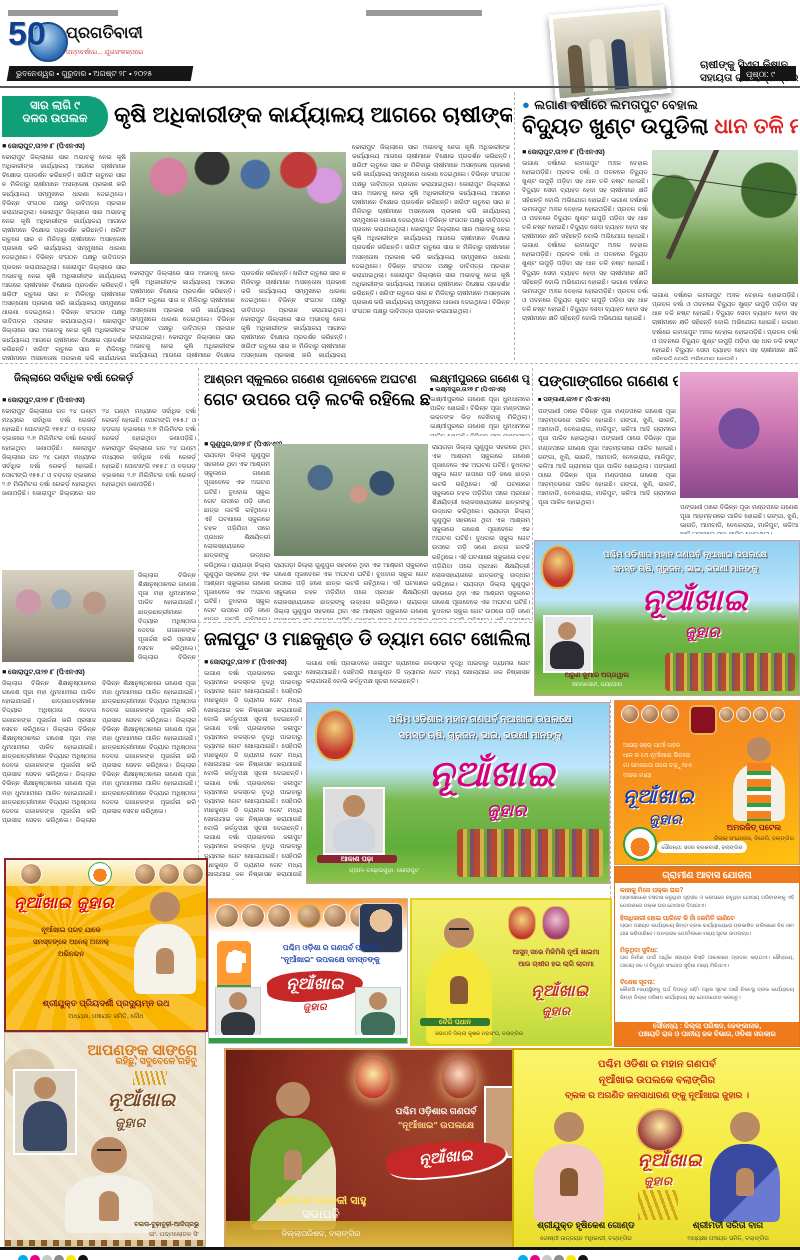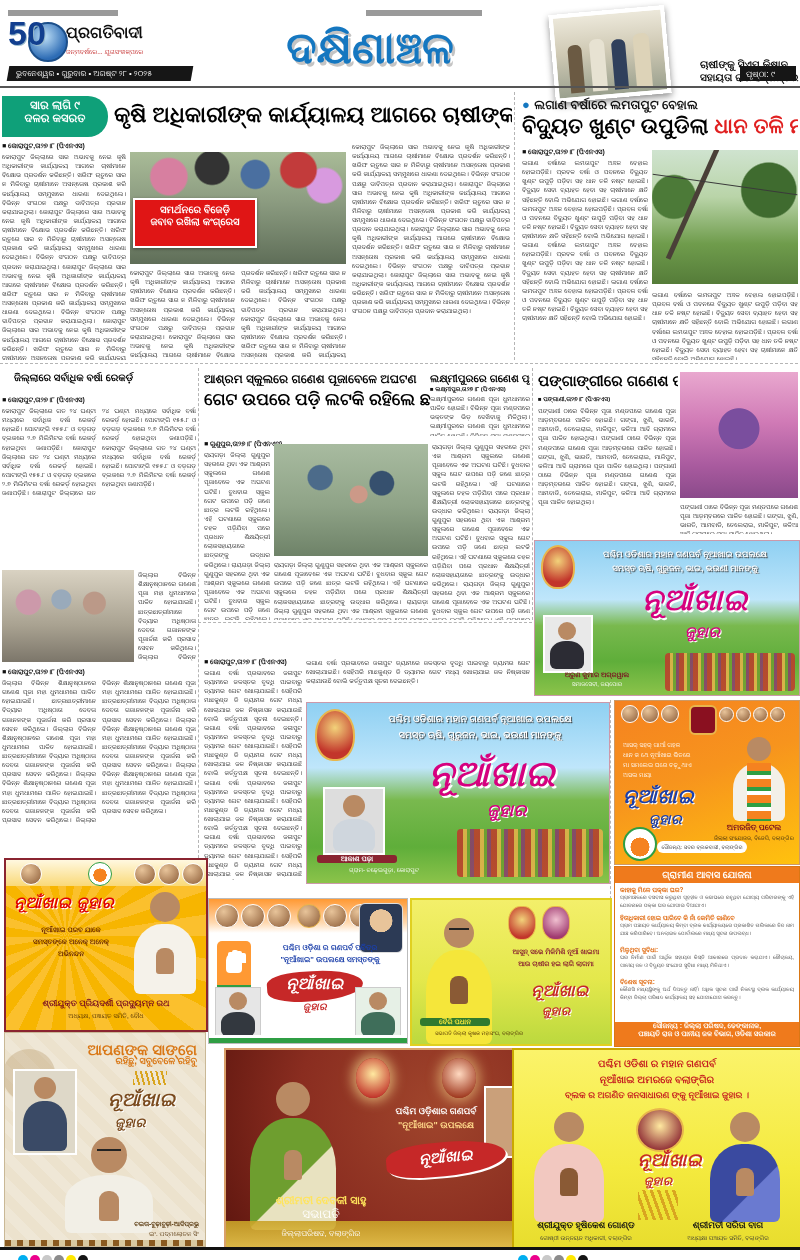--- a/index.html
+++ b/index.html
@@ -33,21 +33,20 @@
     <div class="abs" style="left:8px;top:18px;width:190px;height:46px;">
       <div class="abs" style="left:20px;top:4px;width:36px;height:36px;border-radius:50%;background:radial-gradient(circle at 40% 35%,#bfe0f7,#2d6cb5 70%);border:2px solid #1c4f8a;"></div>
       <div class="abs" style="left:0;top:-4px;font-size:34px;font-weight:bold;color:#123f8f;text-shadow:1px 1px 0 #9bc;">50</div>
       <div class="abs" style="left:58px;top:6px;font-size:16px;font-weight:bold;color:#0d0d0d;white-space:nowrap;">ପ୍ରଗତିବାଦୀ</div>
       <div class="abs" style="left:58px;top:30px;font-size:6.5px;color:#c22525;white-space:nowrap;">ଜନ୍ମବର୍ଷରେ... ଯୁଗସଂକଳ୍ପରେ</div>
     </div>
 
     <div class="abs" style="left:8px;top:66px;width:184px;height:15px;background:#161616;transform:skewX(-10deg);"></div>
     <div class="abs" style="left:16px;top:69px;width:180px;font-size:7.8px;color:#fff;white-space:nowrap;overflow:hidden;">ଭୁବନେଶ୍ୱର • ଗୁରୁବାର • ଅଗଷ୍ଟ ୨୮ • ୨୦୨୫</div>
 
-    <div class="abs" style="left:215px;top:20px;width:310px;height:56px;line-height:56px;text-align:center;font-size:44px;font-weight:bold;color:#1577c0;text-shadow:2.5px 2.5px 0 #c4c4c4;white-space:nowrap;overflow:hidden;">ଦକ୍ଷିଣାଞ୍ଚଳ</div>
 
     <div class="abs photo" style="left:552px;top:10px;width:108px;height:80px;transform:rotate(-5deg);border:4px solid #fff;box-shadow:0 3px 7px rgba(0,0,0,.45);background:linear-gradient(180deg,#ece8da 0%,#cfc9b4 45%,#9aa08e 100%);">
       <div class="abs" style="left:12px;top:28px;width:14px;height:48px;background:#6b5a43;border-radius:6px 6px 0 0;"></div>
       <div class="abs" style="left:34px;top:24px;width:15px;height:52px;background:#e7e2d2;border-radius:6px 6px 0 0;"></div>
       <div class="abs" style="left:56px;top:26px;width:14px;height:50px;background:#30405c;border-radius:6px 6px 0 0;"></div>
       <div class="abs" style="left:78px;top:22px;width:16px;height:54px;background:#ddd3b8;border-radius:6px 6px 0 0;"></div>
     </div>
 
     <div class="abs" style="left:700px;top:22px;width:126px;margin-top:36px;">
       <div style="font-size:10.5px;font-weight:bold;color:#0d0d0d;white-space:nowrap;">ଚାଷୀଙ୍କୁ ସିଏମ୍ କିଷାନ</div>
@@ -57,39 +56,35 @@
     <div class="abs" style="left:740px;top:66px;width:56px;height:15px;background:#161616;"></div>
     <div class="abs" style="left:746px;top:69px;font-size:8.5px;color:#fff;white-space:nowrap;">ପୃଷ୍ଠା: ୯</div>
 
     <div class="abs" style="left:0;top:86px;width:800px;height:1.5px;background:#555;"></div>
   </div>
 
   <div class="abs vdash" style="left:514px;top:92px;height:268px;"></div>
 
   <div class="abs" style="left:2px;top:96px;width:106px;height:38px;background:#0fa079;border-radius:0 20px 20px 0;color:#fff;text-align:center;padding-top:3px;">
     <div style="font-size:11.5px;font-weight:bold;white-space:nowrap;">ସାର ଲାଗି ୯</div>
-    <div style="font-size:11.5px;font-weight:bold;white-space:nowrap;">ଦଳର କସରତ</div>
+    <div style="font-size:11.5px;font-weight:bold;white-space:nowrap;">ଦଳର ଉପଲକ</div>
   </div>
 
   <div class="abs hl nowrap" style="left:114px;top:94px;width:398px;height:44px;line-height:42px;font-size:22px;">କୃଷି ଅଧିକାରୀଙ୍କ କାର୍ଯ୍ୟାଳୟ ଆଗରେ ଚାଷୀଙ୍କ ବିକ୍ଷୋଭ</div>
 
   <div class="abs byline" style="left:2px;top:142px;width:124px;">■ କୋରାପୁଟ,ତା୨୭।୮ (ପିଏନଏସ)</div>
   <div class="abs fill" style="left:2px;top:152px;width:124px;height:208px;">କୋରାପୁଟ ଜିଲ୍ଲାରେ ସାର ଅଭାବକୁ ନେଇ କୃଷି ଅଧିକାରୀଙ୍କ କାର୍ଯ୍ୟାଳୟ ଆଗରେ ଚାଷୀମାନେ ବିକ୍ଷୋଭ ପ୍ରଦର୍ଶନ କରିଛନ୍ତି। ଖରିଫ ଋତୁରେ ସାର ନ ମିଳିବାରୁ ଚାଷୀମାନେ ଅସନ୍ତୋଷ ପ୍ରକାଶ କରି କାର୍ଯ୍ୟାଳୟ ସମ୍ମୁଖରେ ଧାରଣା ଦେଇଥିଲେ। ବିଭିନ୍ନ ସଂଗଠନ ପକ୍ଷରୁ ଦାବିପତ୍ର ପ୍ରଦାନ କରାଯାଇଥିଲା। କୋରାପୁଟ ଜିଲ୍ଲାରେ ସାର ଅଭାବକୁ ନେଇ କୃଷି ଅଧିକାରୀଙ୍କ କାର୍ଯ୍ୟାଳୟ ଆଗରେ ଚାଷୀମାନେ ବିକ୍ଷୋଭ ପ୍ରଦର୍ଶନ କରିଛନ୍ତି। ଖରିଫ ଋତୁରେ ସାର ନ ମିଳିବାରୁ ଚାଷୀମାନେ ଅସନ୍ତୋଷ ପ୍ରକାଶ କରି କାର୍ଯ୍ୟାଳୟ ସମ୍ମୁଖରେ ଧାରଣା ଦେଇଥିଲେ। ବିଭିନ୍ନ ସଂଗଠନ ପକ୍ଷରୁ ଦାବିପତ୍ର ପ୍ରଦାନ କରାଯାଇଥିଲା। କୋରାପୁଟ ଜିଲ୍ଲାରେ ସାର ଅଭାବକୁ ନେଇ କୃଷି ଅଧିକାରୀଙ୍କ କାର୍ଯ୍ୟାଳୟ ଆଗରେ ଚାଷୀମାନେ ବିକ୍ଷୋଭ ପ୍ରଦର୍ଶନ କରିଛନ୍ତି। ଖରିଫ ଋତୁରେ ସାର ନ ମିଳିବାରୁ ଚାଷୀମାନେ ଅସନ୍ତୋଷ ପ୍ରକାଶ କରି କାର୍ଯ୍ୟାଳୟ ସମ୍ମୁଖରେ ଧାରଣା ଦେଇଥିଲେ। ବିଭିନ୍ନ ସଂଗଠନ ପକ୍ଷରୁ ଦାବିପତ୍ର ପ୍ରଦାନ କରାଯାଇଥିଲା। କୋରାପୁଟ ଜିଲ୍ଲାରେ ସାର ଅଭାବକୁ ନେଇ କୃଷି ଅଧିକାରୀଙ୍କ କାର୍ଯ୍ୟାଳୟ ଆଗରେ ଚାଷୀମାନେ ବିକ୍ଷୋଭ ପ୍ରଦର୍ଶନ କରିଛନ୍ତି। ଖରିଫ ଋତୁରେ ସାର ନ ମିଳିବାରୁ ଚାଷୀମାନେ ଅସନ୍ତୋଷ ପ୍ରକାଶ କରି କାର୍ଯ୍ୟାଳୟ ସମ୍ମୁଖରେ ଧାରଣା ଦେଇଥିଲେ। ବିଭିନ୍ନ ସଂଗଠନ ପକ୍ଷରୁ ଦାବିପତ୍ର ପ୍ରଦାନ କରାଯାଇଥିଲା।</div>
 
   <div class="abs" style="left:130px;top:152px;width:216px;height:112px;background:
        radial-gradient(circle at 18% 22%,#d77fa0 0 9%,transparent 10%),
        radial-gradient(circle at 38% 14%,#333 0 10%,transparent 11%),
        radial-gradient(circle at 58% 20%,#4a6fa0 0 9%,transparent 10%),
        radial-gradient(circle at 78% 16%,#c23b3b 0 9%,transparent 10%),
        radial-gradient(circle at 90% 30%,#d89adf 0 8%,transparent 9%),
        linear-gradient(180deg,#a9bb97 0%,#8b9b80 45%,#5f6e58 100%);"></div>
-  <div class="abs" style="left:133px;top:198px;width:120px;height:42px;background:#e01515;border:2px solid #fff;box-shadow:0 1px 3px rgba(0,0,0,.4);text-align:center;padding-top:4px;">
-    <div style="font-size:10px;font-weight:bold;color:#fff;white-space:nowrap;">ସମର୍ଥନରେ ବିଜେଡ଼ି</div>
-    <div style="font-size:10px;font-weight:bold;color:#fff;white-space:nowrap;">ଜବାବ ରଖିଲା କଂଗ୍ରେସ</div>
-  </div>
   <div class="abs fill cols2" style="left:130px;top:268px;width:216px;height:92px;">କୋରାପୁଟ ଜିଲ୍ଲାରେ ସାର ଅଭାବକୁ ନେଇ କୃଷି ଅଧିକାରୀଙ୍କ କାର୍ଯ୍ୟାଳୟ ଆଗରେ ଚାଷୀମାନେ ବିକ୍ଷୋଭ ପ୍ରଦର୍ଶନ କରିଛନ୍ତି। ଖରିଫ ଋତୁରେ ସାର ନ ମିଳିବାରୁ ଚାଷୀମାନେ ଅସନ୍ତୋଷ ପ୍ରକାଶ କରି କାର୍ଯ୍ୟାଳୟ ସମ୍ମୁଖରେ ଧାରଣା ଦେଇଥିଲେ। ବିଭିନ୍ନ ସଂଗଠନ ପକ୍ଷରୁ ଦାବିପତ୍ର ପ୍ରଦାନ କରାଯାଇଥିଲା। କୋରାପୁଟ ଜିଲ୍ଲାରେ ସାର ଅଭାବକୁ ନେଇ କୃଷି ଅଧିକାରୀଙ୍କ କାର୍ଯ୍ୟାଳୟ ଆଗରେ ଚାଷୀମାନେ ବିକ୍ଷୋଭ ପ୍ରଦର୍ଶନ କରିଛନ୍ତି। ଖରିଫ ଋତୁରେ ସାର ନ ମିଳିବାରୁ ଚାଷୀମାନେ ଅସନ୍ତୋଷ ପ୍ରକାଶ କରି କାର୍ଯ୍ୟାଳୟ ସମ୍ମୁଖରେ ଧାରଣା ଦେଇଥିଲେ। ବିଭିନ୍ନ ସଂଗଠନ ପକ୍ଷରୁ ଦାବିପତ୍ର ପ୍ରଦାନ କରାଯାଇଥିଲା। କୋରାପୁଟ ଜିଲ୍ଲାରେ ସାର ଅଭାବକୁ ନେଇ କୃଷି ଅଧିକାରୀଙ୍କ କାର୍ଯ୍ୟାଳୟ ଆଗରେ ଚାଷୀମାନେ ବିକ୍ଷୋଭ ପ୍ରଦର୍ଶନ କରିଛନ୍ତି। ଖରିଫ ଋତୁରେ ସାର ନ ମିଳିବାରୁ ଚାଷୀମାନେ ଅସନ୍ତୋଷ ପ୍ରକାଶ କରି କାର୍ଯ୍ୟାଳୟ ସମ୍ମୁଖରେ ଧାରଣା ଦେଇଥିଲେ। ବିଭିନ୍ନ ସଂଗଠନ ପକ୍ଷରୁ ଦାବିପତ୍ର ପ୍ରଦାନ କରାଯାଇଥିଲା।</div>
   <div class="abs fill" style="left:352px;top:142px;width:158px;height:218px;">କୋରାପୁଟ ଜିଲ୍ଲାରେ ସାର ଅଭାବକୁ ନେଇ କୃଷି ଅଧିକାରୀଙ୍କ କାର୍ଯ୍ୟାଳୟ ଆଗରେ ଚାଷୀମାନେ ବିକ୍ଷୋଭ ପ୍ରଦର୍ଶନ କରିଛନ୍ତି। ଖରିଫ ଋତୁରେ ସାର ନ ମିଳିବାରୁ ଚାଷୀମାନେ ଅସନ୍ତୋଷ ପ୍ରକାଶ କରି କାର୍ଯ୍ୟାଳୟ ସମ୍ମୁଖରେ ଧାରଣା ଦେଇଥିଲେ। ବିଭିନ୍ନ ସଂଗଠନ ପକ୍ଷରୁ ଦାବିପତ୍ର ପ୍ରଦାନ କରାଯାଇଥିଲା। କୋରାପୁଟ ଜିଲ୍ଲାରେ ସାର ଅଭାବକୁ ନେଇ କୃଷି ଅଧିକାରୀଙ୍କ କାର୍ଯ୍ୟାଳୟ ଆଗରେ ଚାଷୀମାନେ ବିକ୍ଷୋଭ ପ୍ରଦର୍ଶନ କରିଛନ୍ତି। ଖରିଫ ଋତୁରେ ସାର ନ ମିଳିବାରୁ ଚାଷୀମାନେ ଅସନ୍ତୋଷ ପ୍ରକାଶ କରି କାର୍ଯ୍ୟାଳୟ ସମ୍ମୁଖରେ ଧାରଣା ଦେଇଥିଲେ। ବିଭିନ୍ନ ସଂଗଠନ ପକ୍ଷରୁ ଦାବିପତ୍ର ପ୍ରଦାନ କରାଯାଇଥିଲା। କୋରାପୁଟ ଜିଲ୍ଲାରେ ସାର ଅଭାବକୁ ନେଇ କୃଷି ଅଧିକାରୀଙ୍କ କାର୍ଯ୍ୟାଳୟ ଆଗରେ ଚାଷୀମାନେ ବିକ୍ଷୋଭ ପ୍ରଦର୍ଶନ କରିଛନ୍ତି। ଖରିଫ ଋତୁରେ ସାର ନ ମିଳିବାରୁ ଚାଷୀମାନେ ଅସନ୍ତୋଷ ପ୍ରକାଶ କରି କାର୍ଯ୍ୟାଳୟ ସମ୍ମୁଖରେ ଧାରଣା ଦେଇଥିଲେ। ବିଭିନ୍ନ ସଂଗଠନ ପକ୍ଷରୁ ଦାବିପତ୍ର ପ୍ରଦାନ କରାଯାଇଥିଲା। କୋରାପୁଟ ଜିଲ୍ଲାରେ ସାର ଅଭାବକୁ ନେଇ କୃଷି ଅଧିକାରୀଙ୍କ କାର୍ଯ୍ୟାଳୟ ଆଗରେ ଚାଷୀମାନେ ବିକ୍ଷୋଭ ପ୍ରଦର୍ଶନ କରିଛନ୍ତି। ଖରିଫ ଋତୁରେ ସାର ନ ମିଳିବାରୁ ଚାଷୀମାନେ ଅସନ୍ତୋଷ ପ୍ରକାଶ କରି କାର୍ଯ୍ୟାଳୟ ସମ୍ମୁଖରେ ଧାରଣା ଦେଇଥିଲେ। ବିଭିନ୍ନ ସଂଗଠନ ପକ୍ଷରୁ ଦାବିପତ୍ର ପ୍ରଦାନ କରାଯାଇଥିଲା।</div>
 
   <div class="abs" style="left:522px;top:95px;width:276px;white-space:nowrap;overflow:hidden;">
     <span style="color:#1577c0;font-size:13px;">●</span>
     <span style="font-size:12.5px;font-weight:bold;border-bottom:1px solid #333;padding-bottom:1px;">ଲଗାଣ ବର୍ଷାରେ ଲମତାପୁଟ ବେହାଲ</span>
   </div>
   <div class="abs nowrap" style="left:522px;top:110px;width:276px;height:32px;line-height:32px;overflow:hidden;">
     <span style="font-size:21px;font-weight:bold;color:#000;">ବିଦ୍ୟୁତ ଖୁଣ୍ଟ ଉପୁଡିଲା </span><span style="font-size:21px;font-weight:bold;color:#e02020;">ଧାନ ତଳି ନଷ୍ଟ</span>
   </div>
@@ -155,20 +150,21 @@
     <div class="abs" style="left:8px;top:74px;width:46px;height:54px;background:#e9e9e9;border:2px solid #fff;">
       <div class="abs pershead" style="left:13px;top:5px;width:18px;height:18px;"></div>
       <div class="abs persbody" style="left:5px;top:24px;width:34px;height:28px;background:#2c2c34;"></div>
     </div>
     <div class="abs" style="left:2px;top:130px;width:120px;text-align:center;font-size:6.8px;font-weight:bold;color:#7a1020;white-space:nowrap;overflow:hidden;">ଅରୁଣ କୁମାର ଅଗ୍ରୱାଲ</div>
     <div class="abs" style="left:2px;top:140px;width:120px;text-align:center;font-size:5.8px;color:#fff;white-space:nowrap;overflow:hidden;">ସମାଜସେବୀ, ଜୟପୋର</div>
     <div class="abs" style="left:130px;top:112px;width:130px;height:38px;background:repeating-linear-gradient(90deg,#c0392b 0 5px,#e8b24a 5px 8px,#6e9e2f 8px 11px,#8a3a6e 11px 14px);opacity:.85;border-radius:4px;"></div>
   </div>
 
   <div class="abs hdash" style="left:198px;top:622px;width:334px;"></div>
+  <div class="abs hl nowrap" style="left:204px;top:628px;width:328px;font-size:18.5px;">ଜଳାପୁଟ ଓ ମାଛକୁଣ୍ଡ ଡି ଡ୍ୟାମ ଗେଟ ଖୋଲିଲା</div>
   <div class="abs byline" style="left:204px;top:658px;width:100px;">■ କୋରାପୁଟ,ତା୨୭।୮ (ପିଏନଏସ)</div>
   <div class="abs fill" style="left:204px;top:668px;width:98px;height:212px;">ଲଗାଣ ବର୍ଷା ପ୍ରଭାବରେ ଜଳାପୁଟ ଡ୍ୟାମରେ ଜଳସ୍ତର ବୃଦ୍ଧି ପାଇବାରୁ ଡ୍ୟାମର ଗେଟ ଖୋଲାଯାଇଛି। ସେହିପରି ମାଛକୁଣ୍ଡ ଡି ଡ୍ୟାମର ଗେଟ ମଧ୍ୟ ଖୋଲାଯାଇ ଜଳ ନିଷ୍କାସନ କରାଯାଉଛି ବୋଲି କର୍ତ୍ତୃପକ୍ଷ ସୂଚନା ଦେଇଛନ୍ତି। ଲଗାଣ ବର୍ଷା ପ୍ରଭାବରେ ଜଳାପୁଟ ଡ୍ୟାମରେ ଜଳସ୍ତର ବୃଦ୍ଧି ପାଇବାରୁ ଡ୍ୟାମର ଗେଟ ଖୋଲାଯାଇଛି। ସେହିପରି ମାଛକୁଣ୍ଡ ଡି ଡ୍ୟାମର ଗେଟ ମଧ୍ୟ ଖୋଲାଯାଇ ଜଳ ନିଷ୍କାସନ କରାଯାଉଛି ବୋଲି କର୍ତ୍ତୃପକ୍ଷ ସୂଚନା ଦେଇଛନ୍ତି। ଲଗାଣ ବର୍ଷା ପ୍ରଭାବରେ ଜଳାପୁଟ ଡ୍ୟାମରେ ଜଳସ୍ତର ବୃଦ୍ଧି ପାଇବାରୁ ଡ୍ୟାମର ଗେଟ ଖୋଲାଯାଇଛି। ସେହିପରି ମାଛକୁଣ୍ଡ ଡି ଡ୍ୟାମର ଗେଟ ମଧ୍ୟ ଖୋଲାଯାଇ ଜଳ ନିଷ୍କାସନ କରାଯାଉଛି ବୋଲି କର୍ତ୍ତୃପକ୍ଷ ସୂଚନା ଦେଇଛନ୍ତି। ଲଗାଣ ବର୍ଷା ପ୍ରଭାବରେ ଜଳାପୁଟ ଡ୍ୟାମରେ ଜଳସ୍ତର ବୃଦ୍ଧି ପାଇବାରୁ ଡ୍ୟାମର ଗେଟ ଖୋଲାଯାଇଛି। ସେହିପରି ମାଛକୁଣ୍ଡ ଡି ଡ୍ୟାମର ଗେଟ ମଧ୍ୟ ଖୋଲାଯାଇ ଜଳ ନିଷ୍କାସନ କରାଯାଉଛି ବୋଲି କର୍ତ୍ତୃପକ୍ଷ ସୂଚନା ଦେଇଛନ୍ତି। ଲଗାଣ ବର୍ଷା ପ୍ରଭାବରେ ଜଳାପୁଟ ଡ୍ୟାମରେ ଜଳସ୍ତର ବୃଦ୍ଧି ପାଇବାରୁ ଡ୍ୟାମର ଗେଟ ଖୋଲାଯାଇଛି। ସେହିପରି ମାଛକୁଣ୍ଡ ଡି ଡ୍ୟାମର ଗେଟ ମଧ୍ୟ ଖୋଲାଯାଇ ଜଳ ନିଷ୍କାସନ କରାଯାଉଛି ବୋଲି କର୍ତ୍ତୃପକ୍ଷ ସୂଚନା ଦେଇଛନ୍ତି।</div>
   <div class="abs fill" style="left:306px;top:658px;width:224px;height:40px;">ଲଗାଣ ବର୍ଷା ପ୍ରଭାବରେ ଜଳାପୁଟ ଡ୍ୟାମରେ ଜଳସ୍ତର ବୃଦ୍ଧି ପାଇବାରୁ ଡ୍ୟାମର ଗେଟ ଖୋଲାଯାଇଛି। ସେହିପରି ମାଛକୁଣ୍ଡ ଡି ଡ୍ୟାମର ଗେଟ ମଧ୍ୟ ଖୋଲାଯାଇ ଜଳ ନିଷ୍କାସନ କରାଯାଉଛି ବୋଲି କର୍ତ୍ତୃପକ୍ଷ ସୂଚନା ଦେଇଛନ୍ତି।</div>
 
   <div class="abs adbox" style="left:306px;top:702px;width:302px;height:180px;border:1px solid #c9a;background:linear-gradient(180deg,#8fd0f2 0%,#bfe6fb 36%,#79b94e 54%,#5fae3a 80%,#8bc34a 100%);">
     <div class="abs" style="left:8px;top:6px;width:36px;height:48px;border-radius:50% 50% 45% 45%;background:radial-gradient(circle at 50% 35%,#f2d27a,#c2352b 70%);border:2px solid #e8b64c;"></div>
     <div class="abs" style="left:48px;top:10px;width:250px;text-align:center;font-size:9.5px;font-weight:bold;color:#fff;text-shadow:1px 1px 1px #333;white-space:nowrap;overflow:hidden;">ପଶ୍ଚିମ ଓଡିଶାର ମହାନ ଗଣପର୍ବ ନୂଆଖାଇ ଉପଲକ୍ଷେ</div>
     <div class="abs" style="left:48px;top:26px;width:250px;text-align:center;font-size:9.5px;font-weight:bold;color:#fff;text-shadow:1px 1px 1px #333;white-space:nowrap;overflow:hidden;">ସମସ୍ତ ଋଷି, ଗୁରୁଜନ, ଭାଇ, ଭଉଣୀ ମାନଙ୍କୁ</div>
     <div class="abs script" style="left:70px;top:50px;width:230px;text-align:center;font-size:36px;color:#d6007f;text-shadow:2px 2px 0 #fff;">ନୂଆଁଖାଇ</div>
     <div class="abs script" style="left:180px;top:98px;font-size:17px;color:#d6007f;text-shadow:1px 1px 0 #fff;">ଜୁହାର</div>
@@ -331,21 +327,21 @@
     <div class="abs" style="left:160px;top:92px;width:120px;height:34px;background:#c62828;border-radius:45% 55% 60% 40%;transform:rotate(-5deg);box-shadow:2px 2px 0 #fff;"></div>
     <div class="abs script" style="left:160px;top:98px;width:120px;text-align:center;font-size:15px;color:#fff;transform:rotate(-5deg);">ନୂଆଁଖାଇ</div>
     <div class="abs" style="left:0;bottom:0;width:300px;height:26px;background:linear-gradient(180deg,#c9a227,#e8c84c);opacity:.9;"></div>
     <div class="abs" style="left:10px;bottom:40px;width:170px;text-align:center;font-size:11px;font-weight:bold;color:#ffe45c;white-space:nowrap;overflow:hidden;">ଶ୍ରୀମତୀ ଦେବକୀ ସାହୁ</div>
     <div class="abs" style="left:10px;bottom:26px;width:170px;text-align:center;font-size:12px;color:#fff;white-space:nowrap;overflow:hidden;">ସଭାପତି</div>
     <div class="abs" style="left:10px;bottom:8px;width:170px;text-align:center;font-size:8px;color:#fff;white-space:nowrap;overflow:hidden;">ଜିଲ୍ଲାପରିଷଦ, ବଲାଙ୍ଗିର</div>
   </div>
 
   <div class="abs adbox" style="left:512px;top:1048px;width:286px;height:197px;border:2px solid #caa800;background:linear-gradient(180deg,#fbf36a 0%,#f4ea3e 60%,#e8dd2e 100%);">
     <div class="abs" style="left:0;top:8px;width:286px;text-align:center;font-size:10px;font-weight:bold;color:#c62020;white-space:nowrap;overflow:hidden;">ପଶ୍ଚିମ ଓଡିଶା ର ମହାନ ଗଣପର୍ବ</div>
-    <div class="abs" style="left:0;top:24px;width:286px;text-align:center;font-size:10px;font-weight:bold;color:#c62020;white-space:nowrap;overflow:hidden;">ନୂଆଁଖାଇ ଅମରଜେ ବଲାଙ୍ଗିର</div>
+    <div class="abs" style="left:0;top:24px;width:286px;text-align:center;font-size:10px;font-weight:bold;color:#c62020;white-space:nowrap;overflow:hidden;">ନୂଆଁଖାଇ ଉପଲକେ ବଲାଙ୍ଗିର</div>
     <div class="abs" style="left:0;top:40px;width:286px;text-align:center;font-size:9px;font-weight:bold;color:#c62020;white-space:nowrap;overflow:hidden;">ବ୍ଲକ ର ଅଗଣିତ ଜନସାଧାରଣ ଙ୍କୁ ନୂଆଁଖାଇ ଜୁହାର ।</div>
     <div class="abs" style="left:122px;top:58px;width:44px;height:40px;border-radius:50%;background:radial-gradient(circle at 50% 40%,#ffe9a0,#8a2430 80%);border:2px solid #e8b64c;"></div>
     <div class="abs" style="left:12px;top:62px;width:86px;height:112px;">
       <div class="abs pershead" style="left:28px;top:0;width:30px;height:30px;"></div>
       <div class="abs persbody" style="left:8px;top:32px;width:70px;height:78px;background:#f2c8c0;"></div>
       <div class="abs" style="left:34px;top:56px;width:18px;height:28px;background:#8a5a35;border-radius:8px 8px 3px 3px;"></div>
     </div>
     <div class="abs" style="right:12px;top:62px;width:86px;height:112px;">
       <div class="abs pershead" style="left:28px;top:0;width:30px;height:30px;"></div>
       <div class="abs persbody" style="left:8px;top:32px;width:70px;height:78px;background:linear-gradient(135deg,#3a4aa0 0 60%,#6a7ad0 61%);"></div>

